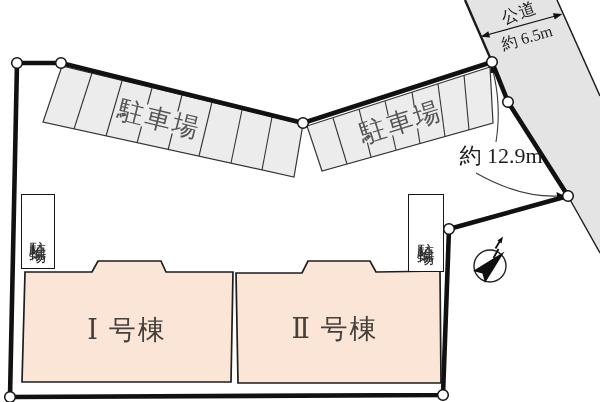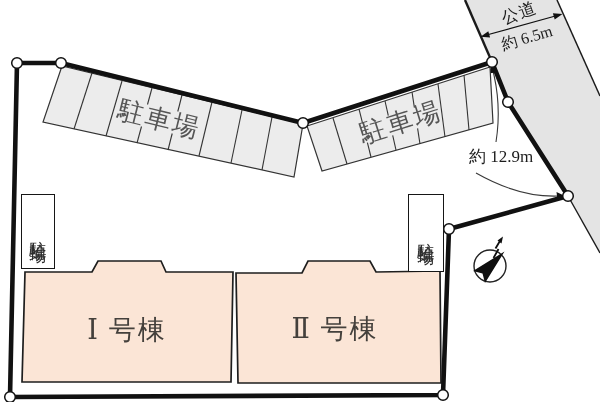--- a/index.html
+++ b/index.html
@@ -11,21 +11,21 @@
   .stage svg{position:absolute;left:0;top:0;}
   .label{
     position:absolute;white-space:nowrap;color:#3d3d3d;
     transform:translate(-50%,-50%);line-height:1;
   }
   .label.rot{transform-origin:center;}
   .parking-label{
     font-size:26px;color:#555;letter-spacing:2px;
   }
   .measure-label{font-size:16px;color:#1c1c1c;}
-  .frontage-label{font-size:17px;color:#1c1c1c;}
+  .frontage-label{font-size:22px;color:#1c1c1c;}
   .road-label{font-size:17px;color:#1c1c1c;letter-spacing:1px;}
   .building-label{font-size:27px;color:#44403c;letter-spacing:2px;}
   .vbox{
     position:absolute;background:#ffffff;border:1.6px solid #161616;
     display:flex;align-items:center;justify-content:center;
     writing-mode:vertical-rl;text-orientation:upright;
     font-size:17px;color:#2d2d2d;letter-spacing:3px;
   }
 </style>
 </head>

